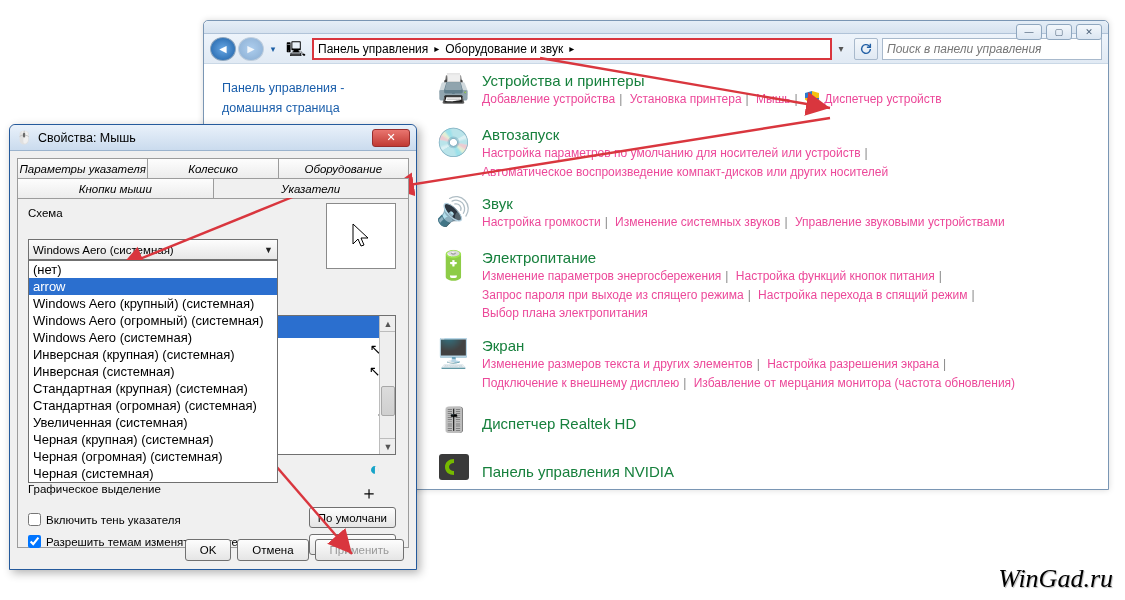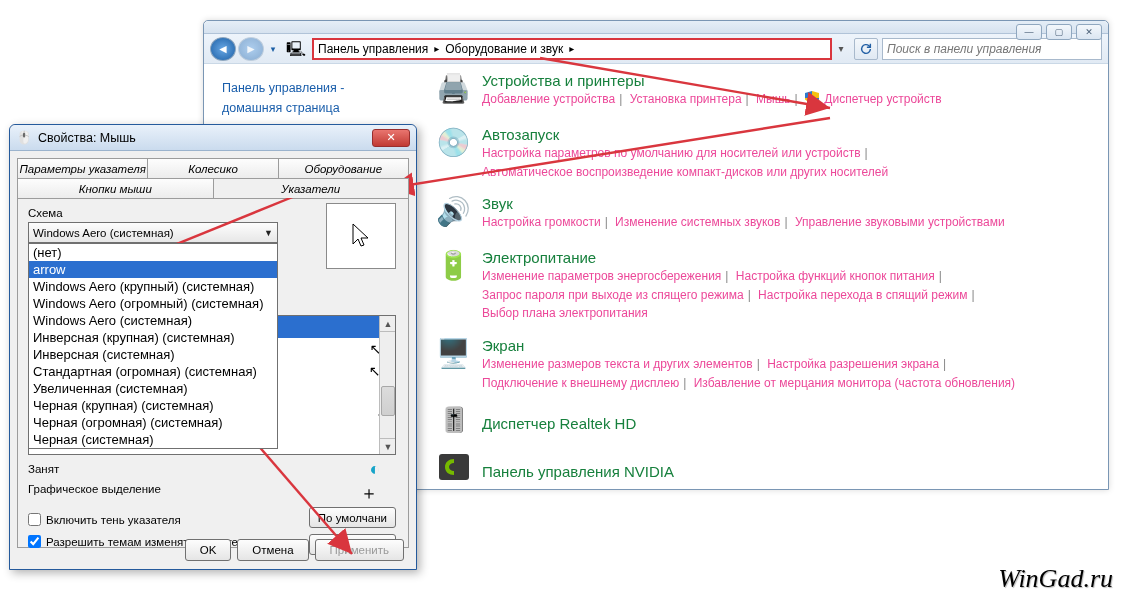--- a/index.html
+++ b/index.html
@@ -64,21 +64,21 @@
   display:flex; align-items:center; justify-content:center; cursor:pointer; }
 .mp-tabs { margin:7px 7px 0 7px; }
 .tabrow { display:flex;font-style:italic; }
 .tab { flex:1; height:20px; border:1px solid #9c9c9c; border-bottom:none;
   background:linear-gradient(#fdfdfd,#ececec); font-size:11.5px; display:flex;
   align-items:center; justify-content:center; cursor:pointer; }
 .tab + .tab { border-left:none; }
 .tab.active { background:#f0f0f0; position:relative; z-index:2; }
 .mp-page { border:1px solid #9c9c9c; margin:0 7px; padding:8px 10px 6px; height:350px;
   position:relative; background:#f0f0f0; }
-.grp-label { font-size:11.5px; margin-bottom:3px; }
+.grp-label { font-size:11.5px; margin-bottom:20px; }
 .combo { width:250px; height:21px; border:1px solid #707070; background:linear-gradient(#fdfdfd,#e7e7e7);
   display:flex; align-items:center; padding:0 4px; font-size:11.5px; cursor:pointer; position:relative; }
 .combo .dd-arrow { margin-left:auto; font-size:9px; color:#222; }
 .combo-list { position:absolute; left:-1px; top:20px; width:250px; border:1px solid #707070;
   background:#fff; font-size:13px; z-index:5; }
 .combo-list div { padding:1px 4px; line-height:15px; cursor:pointer; }
 .combo-list div.sel { background:#2b6fcf; color:#fff; }
 .preview { position:absolute; right:12px; top:4px; width:70px; height:66px; border:1px solid #8a8a8a;
   background:#fff; display:flex; align-items:center; justify-content:center; font-size:22px; }
 .list-box { position:absolute; left:10px; top:116px; right:12px; height:140px;
@@ -275,20 +275,21 @@
       <span>Windows Aero (системная)</span>
       <span class="dd-arrow">▼</span>
       <div class="combo-list" id="scheme-list">
           <div>(нет)</div>
           <div class="sel">arrow</div>
           <div>Windows Aero (крупный) (системная)</div>
           <div>Windows Aero (огромный) (системная)</div>
           <div>Windows Aero (системная)</div>
           <div>Инверсная (крупная) (системная)</div>
           <div>Инверсная (системная)</div>
+          <div>Стандартная (крупная) (системная)</div>
           <div>Стандартная (огромная) (системная)</div>
           <div>Увеличенная (системная)</div>
           <div>Черная (крупная) (системная)</div>
           <div>Черная (огромная) (системная)</div>
           <div>Черная (системная)</div>
         </div>
     </div>
 
     <div class="preview">
       <svg width="20" height="28" viewBox="0 0 20 28">

